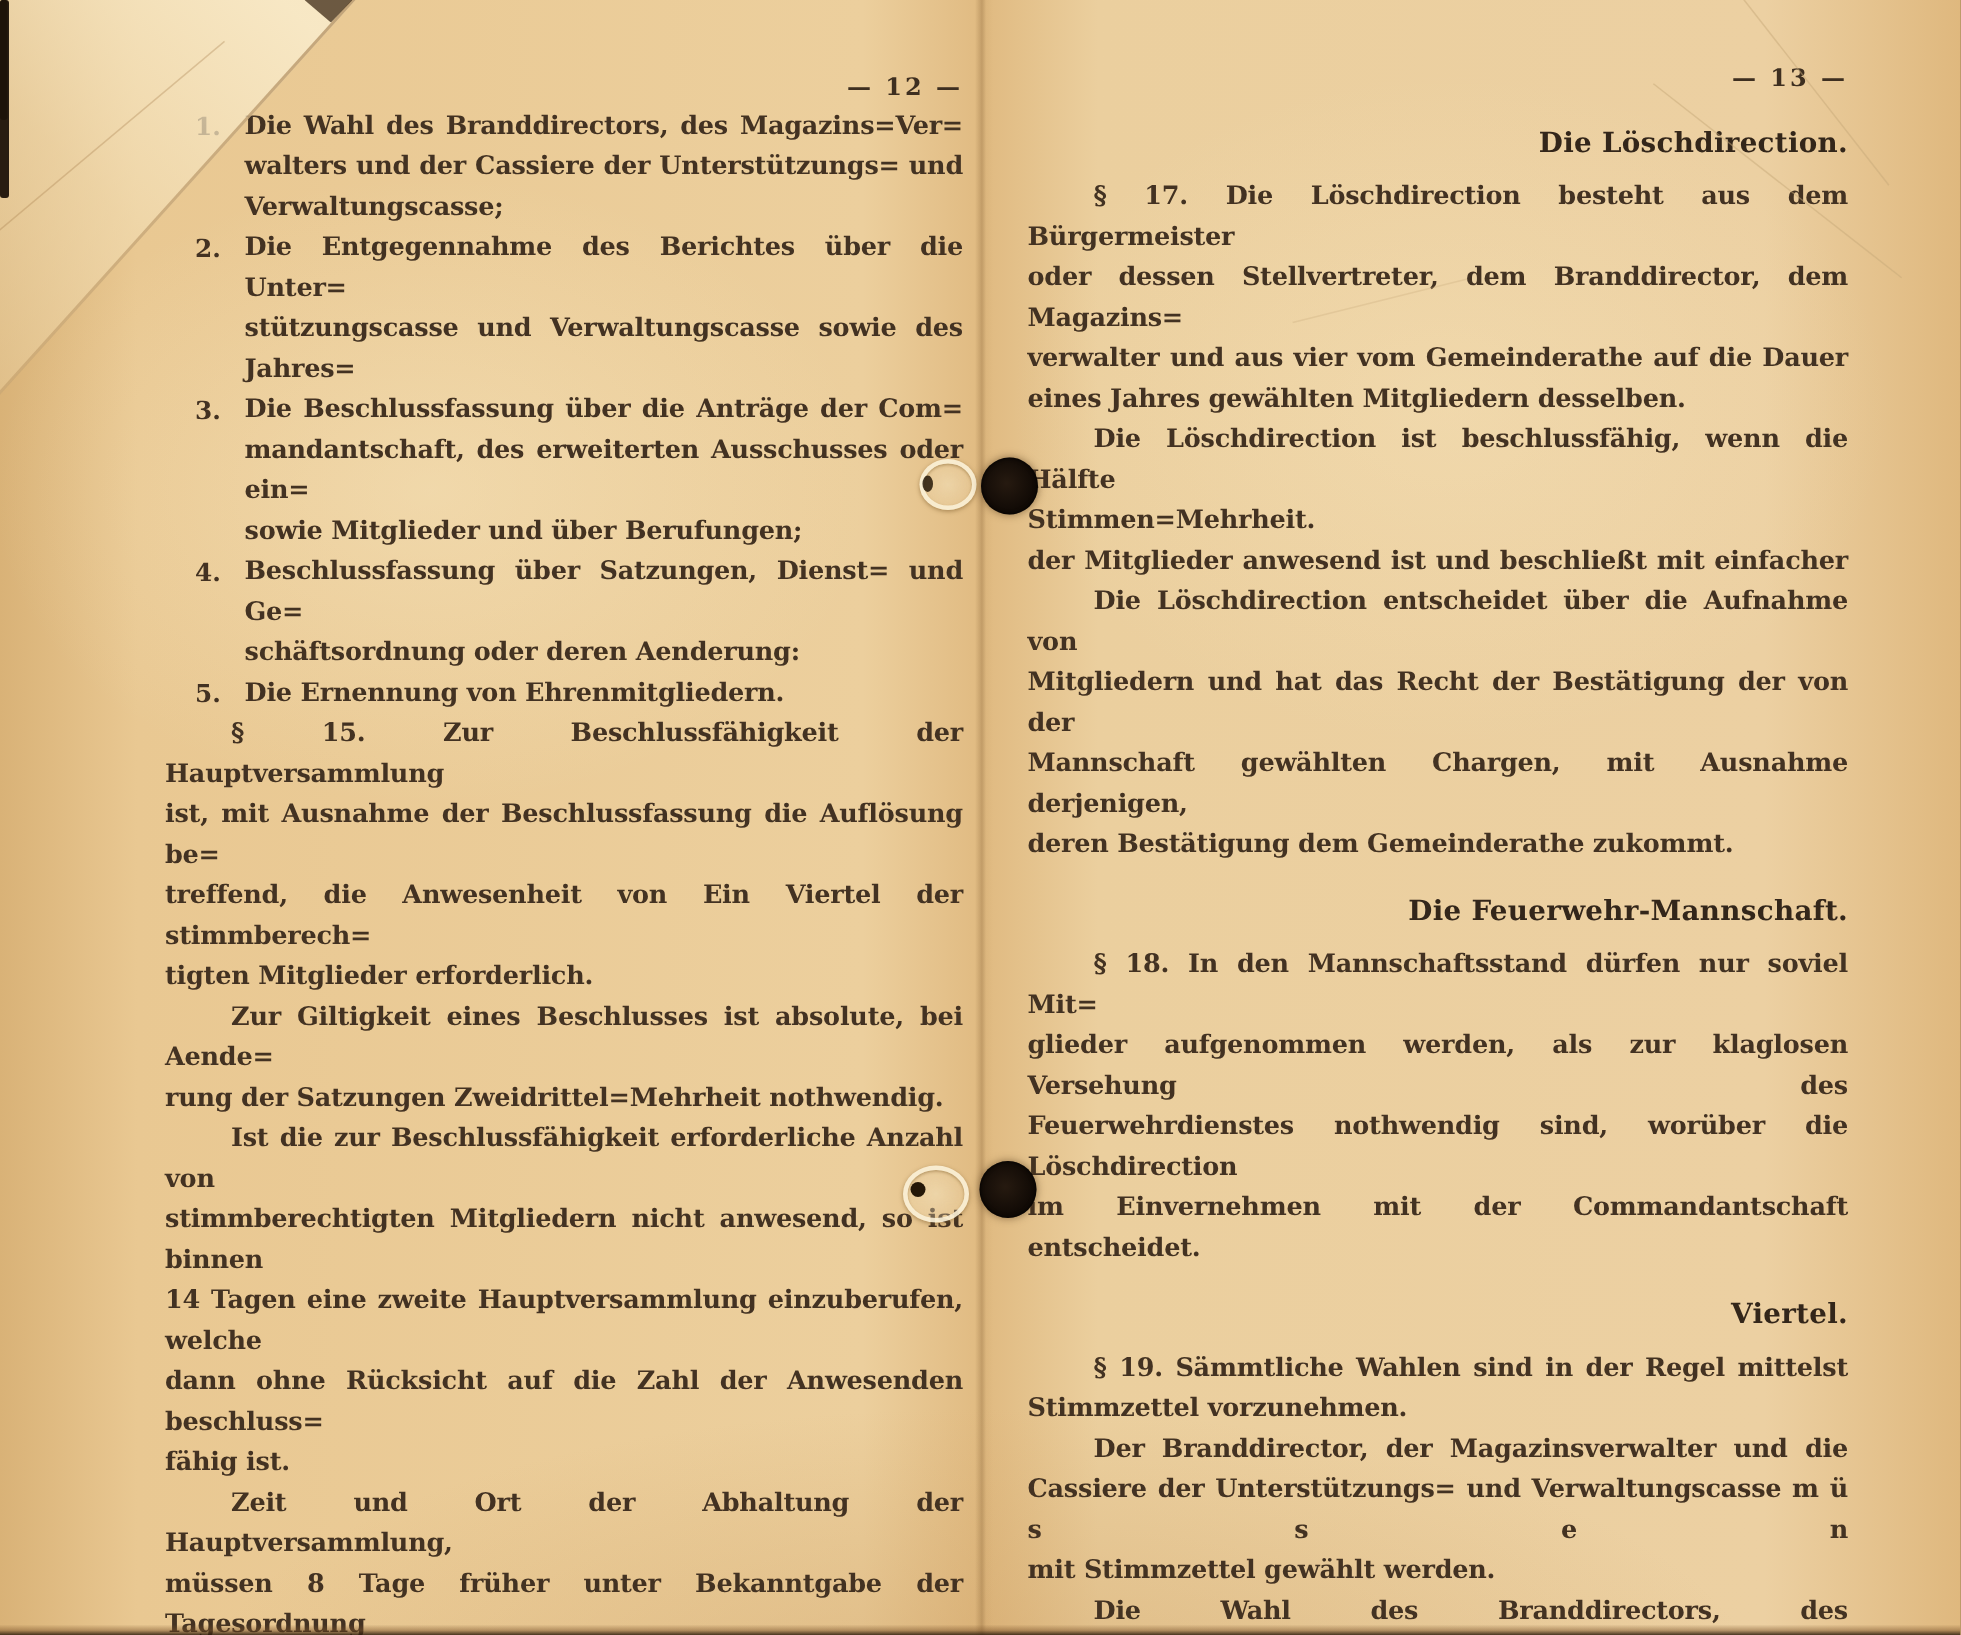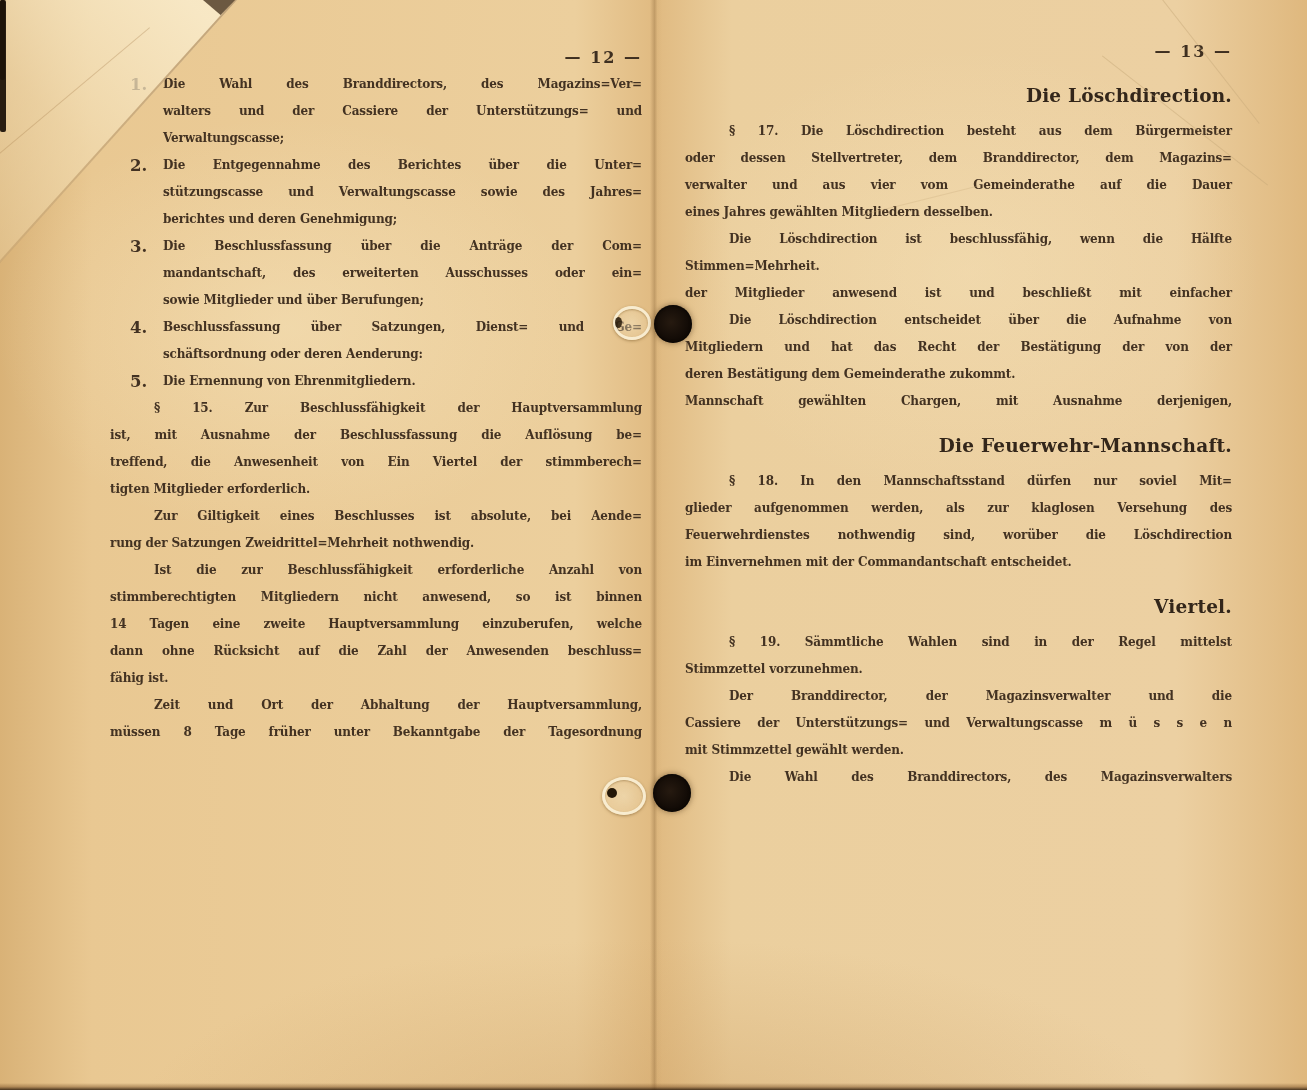--- a/index.html
+++ b/index.html
@@ -23,21 +23,21 @@
   .page-left{left:0;width:655px;}
   .page-right{left:655px;width:652px;}
   .page-inner{position:relative;}
   .page-left .page-inner{padding:44px 13px 0 110px;}
   .page-right .page-inner{padding:38px 75px 0 30px;}
   .page-header{
     text-align:right;font-size:16px;font-weight:700;letter-spacing:2px;
     height:27px;line-height:27px;color:#3e2f20;
   }
   .line{
-    font-size:12px;line-height:27px;font-weight:700;
+    font-size:17px;line-height:27px;font-weight:700;
     text-align:justify;text-align-last:justify;text-justify:inter-word;
     letter-spacing:-0.15px;
   }
   .line.last{text-align-last:left;}
   .line.indent{text-indent:44px;}
   .para{margin:0;}
   .list-item{position:relative;padding-left:53px;}
   .list-item .num{
     position:absolute;left:20px;top:0;font-size:16.5px;line-height:27px;font-weight:700;
   }
@@ -111,21 +111,20 @@
           <div class="list-item">
             <span class="num">1.</span>
             <div class="line">Die Wahl des Branddirectors, des Magazins=Ver=</div>
             <div class="line">walters und der Cassiere der Unterstützungs= und</div>
             <div class="line last">Verwaltungscasse;</div>
           </div>
           <div class="list-item">
             <span class="num">2.</span>
             <div class="line">Die Entgegennahme des Berichtes über die Unter=</div>
             <div class="line">stützungscasse und Verwaltungscasse sowie des Jahres=</div>
-            <div class="line last">berichtes und deren Genehmigung;</div>
           </div>
           <div class="list-item">
             <span class="num">3.</span>
             <div class="line">Die Beschlussfassung über die Anträge der Com=</div>
             <div class="line">mandantschaft, des erweiterten Ausschusses oder ein=</div>
             <div class="line last">sowie Mitglieder und über Berufungen;</div>
           </div>
           <div class="list-item">
             <span class="num">4.</span>
             <div class="line">Beschlussfassung über Satzungen, Dienst= und Ge=</div>
@@ -172,22 +171,22 @@
             <div class="line last">eines Jahres gewählten Mitgliedern desselben.</div>
           </div>
           <div class="para">
             <div class="line indent">Die Löschdirection ist beschlussfähig, wenn die Hälfte</div>
             <div class="line last">Stimmen=Mehrheit.</div>
             <div class="line">der Mitglieder anwesend ist und beschließt mit einfacher</div>
           </div>
           <div class="para">
             <div class="line indent">Die Löschdirection entscheidet über die Aufnahme von</div>
             <div class="line">Mitgliedern und hat das Recht der Bestätigung der von der</div>
+            <div class="line">Mannschaft gewählten Chargen, mit Ausnahme derjenigen,</div>
             <div class="line last">deren Bestätigung dem Gemeinderathe zukommt.</div>
-            <div class="line">Mannschaft gewählten Chargen, mit Ausnahme derjenigen,</div>
           </div>
           <div class="heading">Die Feuerwehr-Mannschaft.</div>
           <div class="para">
             <div class="line indent">§ 18. In den Mannschaftsstand dürfen nur soviel Mit=</div>
             <div class="line">glieder aufgenommen werden, als zur klaglosen Versehung des</div>
             <div class="line">Feuerwehrdienstes nothwendig sind, worüber die Löschdirection</div>
             <div class="line last">im Einvernehmen mit der Commandantschaft entscheidet.</div>
           </div>
           <div class="heading">Viertel.</div>
           <div class="para">

